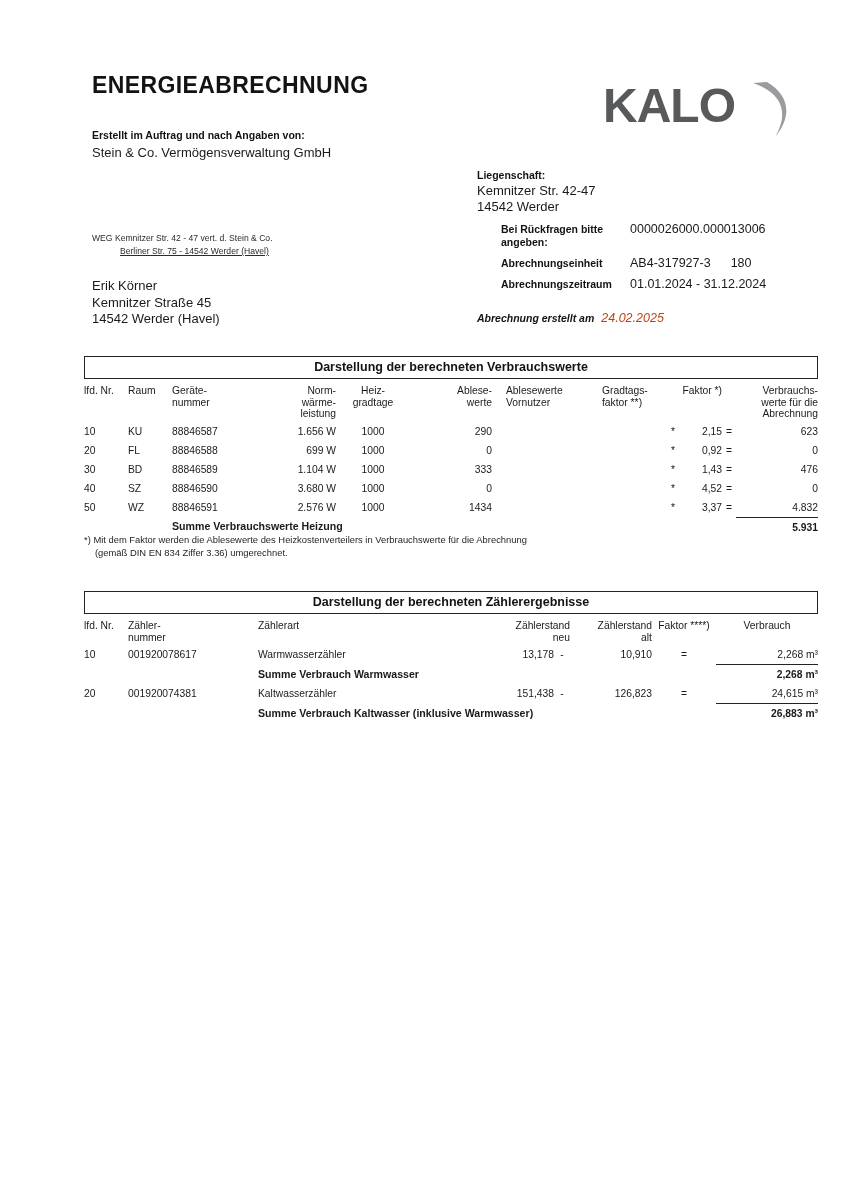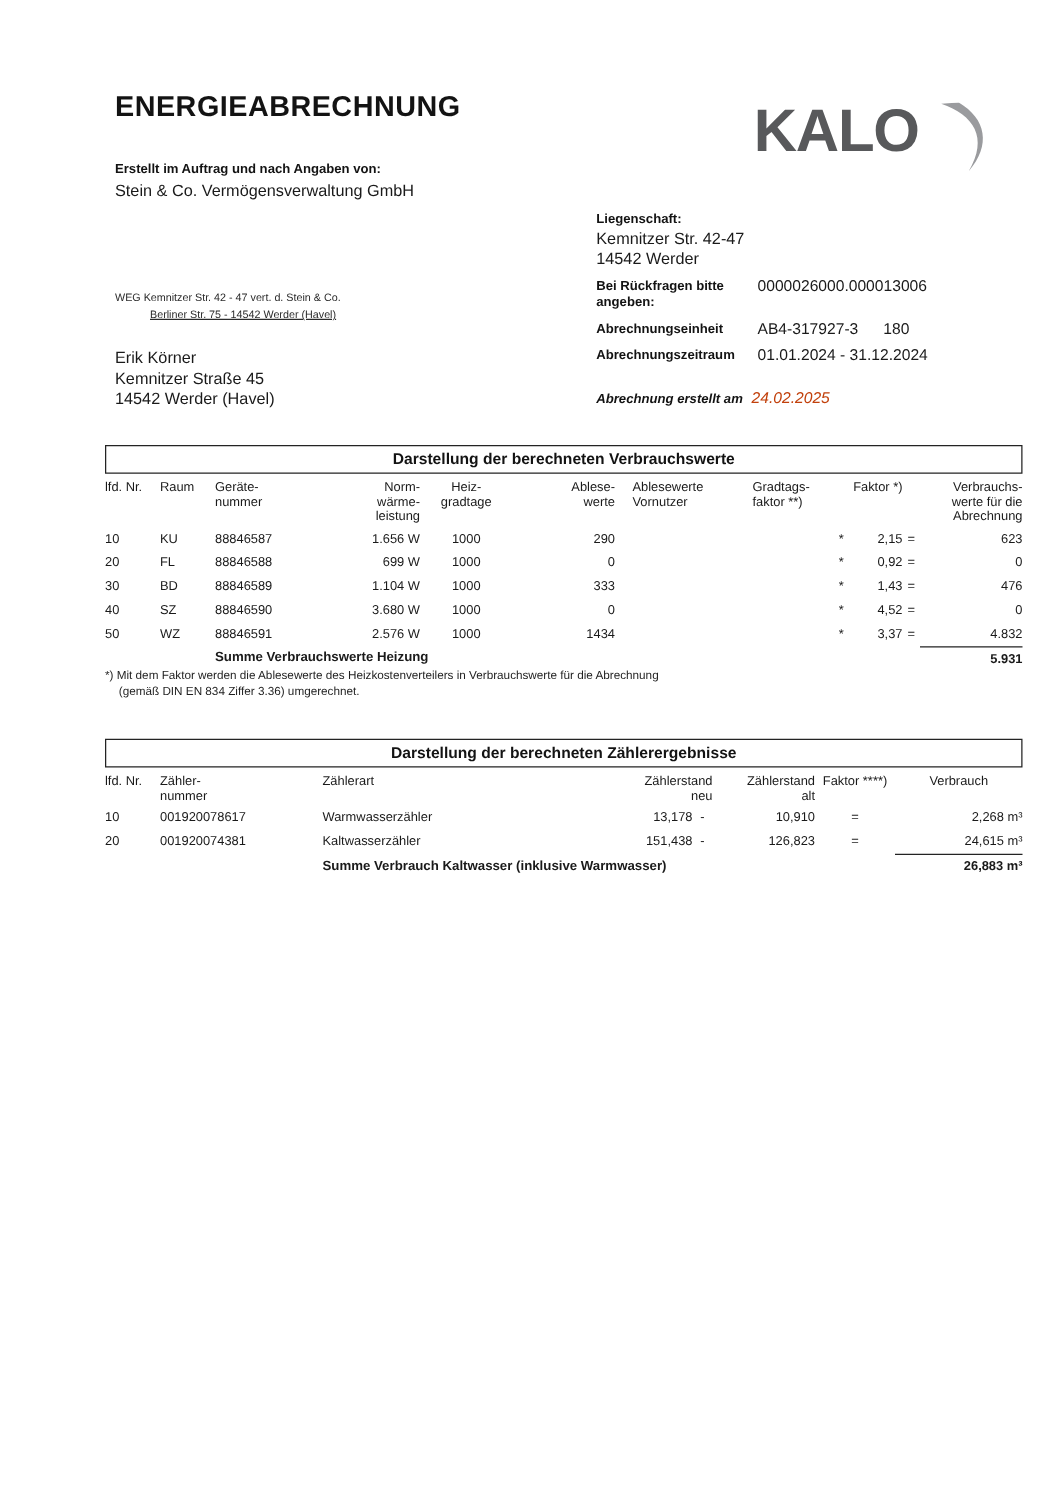--- a/index.html
+++ b/index.html
@@ -110,20 +110,21 @@
   .info-prop {
     font-size: 13px;
     color: #1a1a1a;
     line-height: 16px;
     margin-top: 2px;
   }
   .info-row {
     display: flex;
     align-items: flex-start;
     margin-top: 8px;
+    margin-left: 24px;
   }
   .info-row .k {
     width: 129px;
     flex: 0 0 129px;
     font-size: 10.5px;
     font-weight: bold;
     color: #131313;
     line-height: 13px;
   }
   .info-row .v {
@@ -436,20 +437,26 @@
           <td class="ta-l">10</td>
           <td class="ta-l">001920078617</td>
           <td class="ta-l">Warmwasserzähler</td>
           <td class="ta-r">13,178</td>
           <td class="op">-</td>
           <td class="ta-r">10,910</td>
           <td class="ta-c">=</td>
           <td class="ta-r">2,268 m³</td>
         </tr>
         <tr>
+          <td></td>
+            <td></td>
+          <td class="sum-label" colspan="5">Summe Verbrauch Warmwasser</td>
+          <td class="sum-val">2,268 m³</td>
+        </tr>
+        <tr>
           <td class="ta-l">20</td>
           <td class="ta-l">001920074381</td>
           <td class="ta-l">Kaltwasserzähler</td>
           <td class="ta-r">151,438</td>
           <td class="op">-</td>
           <td class="ta-r">126,823</td>
           <td class="ta-c">=</td>
           <td class="ta-r">24,615 m³</td>
         </tr>
         <tr>

